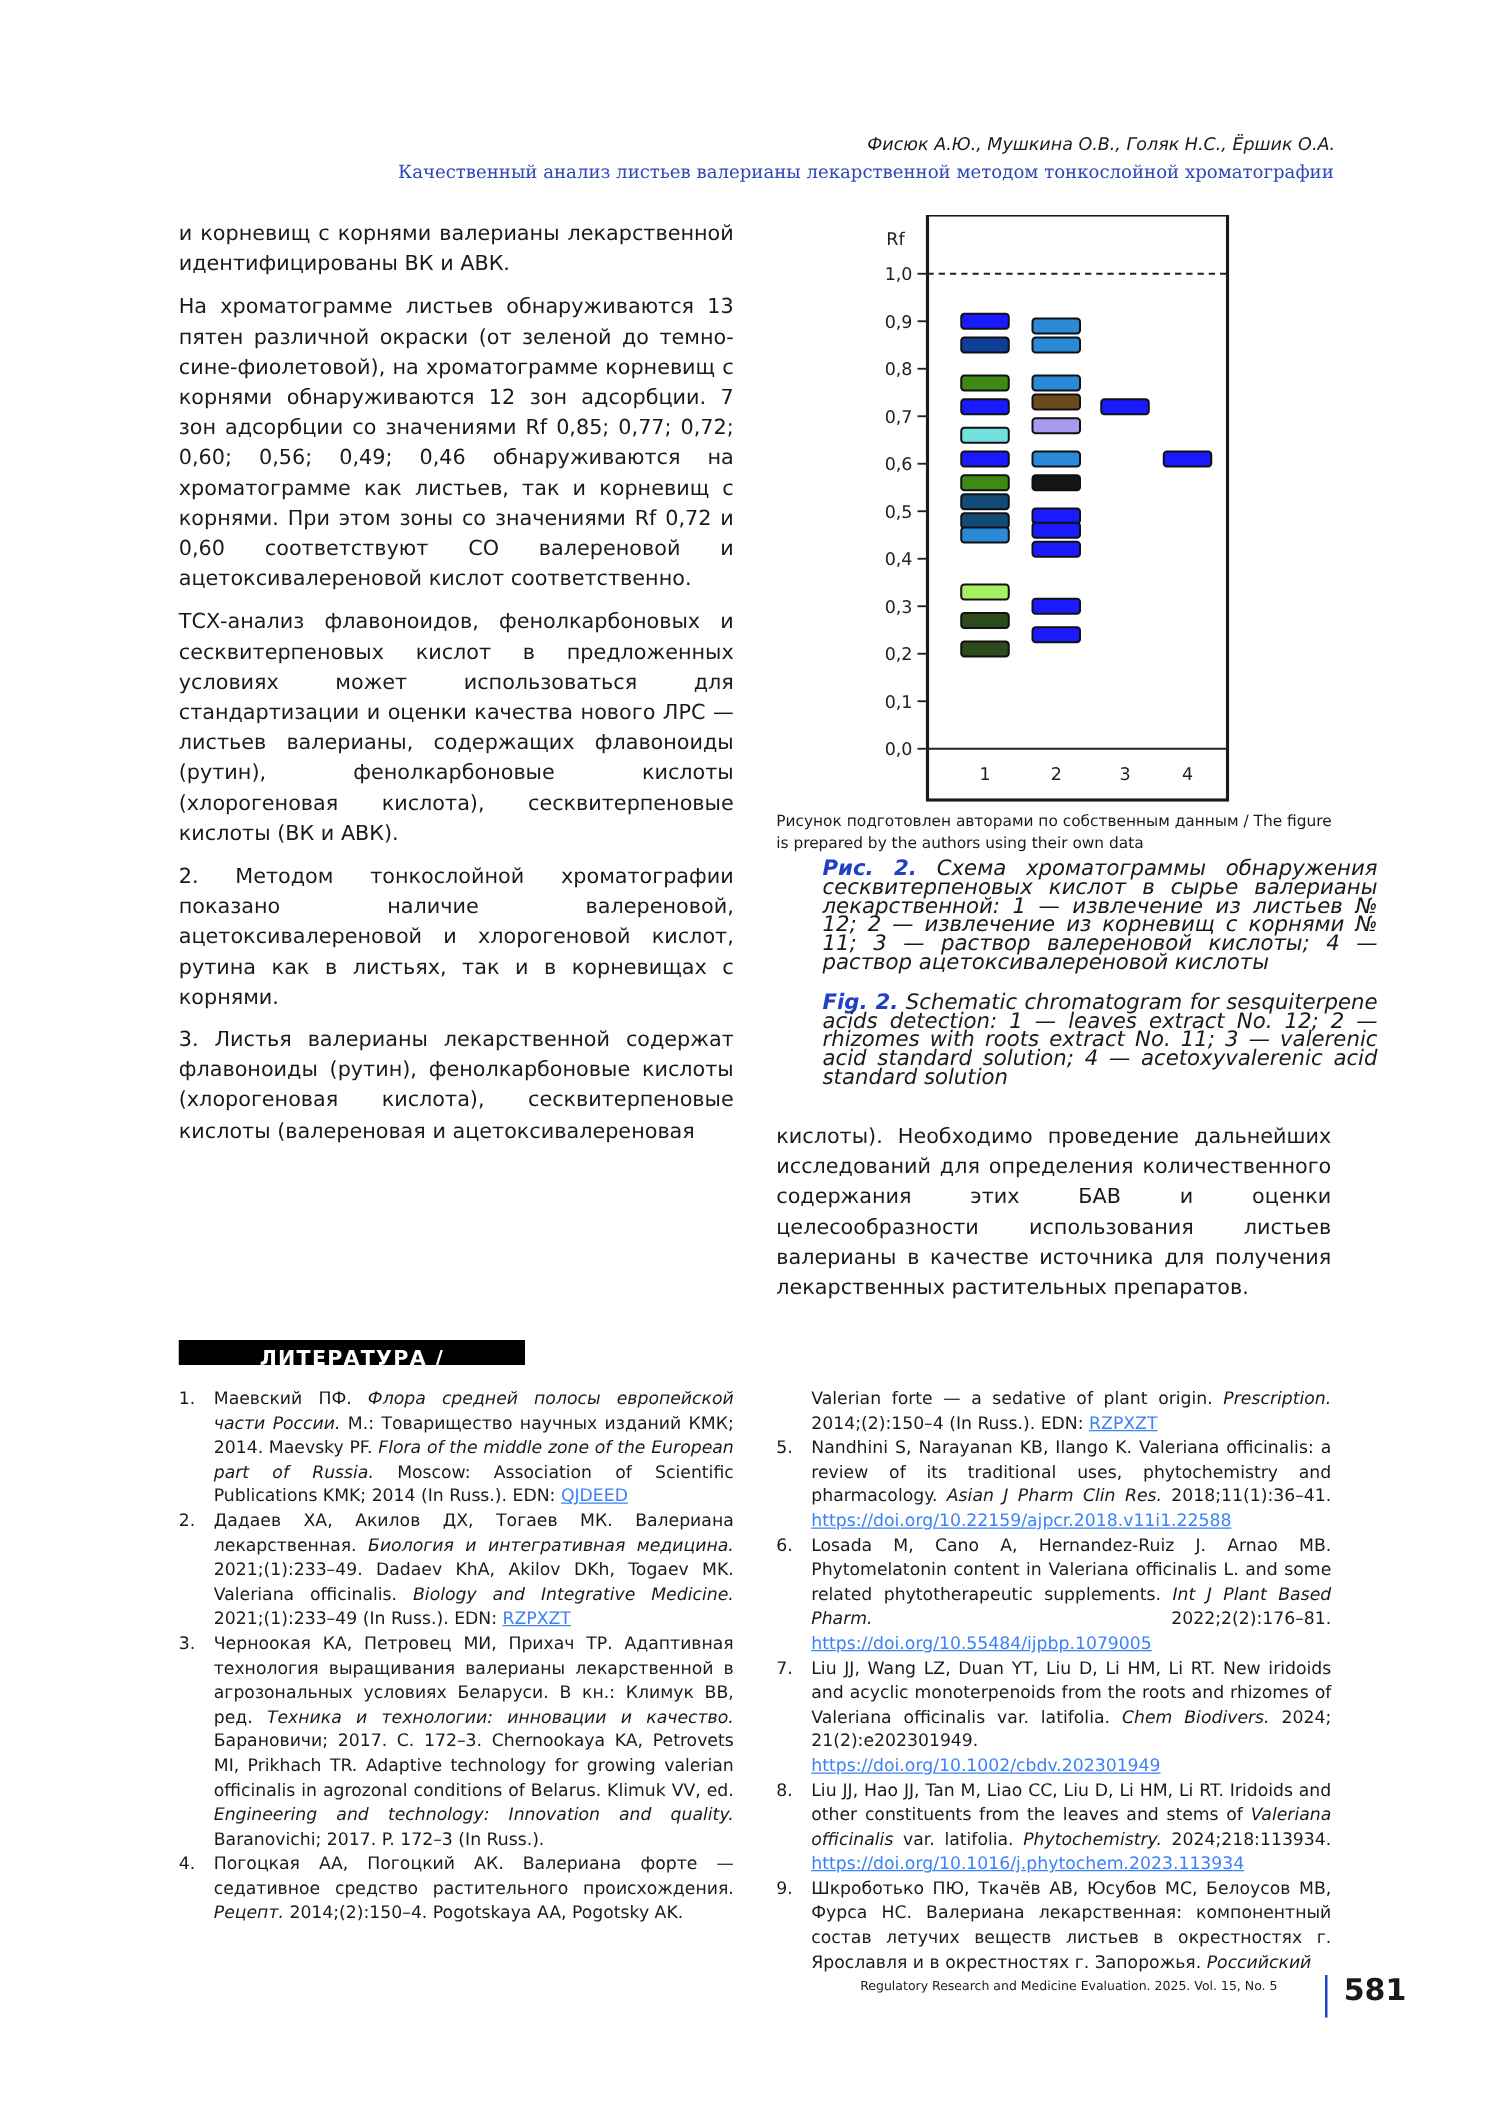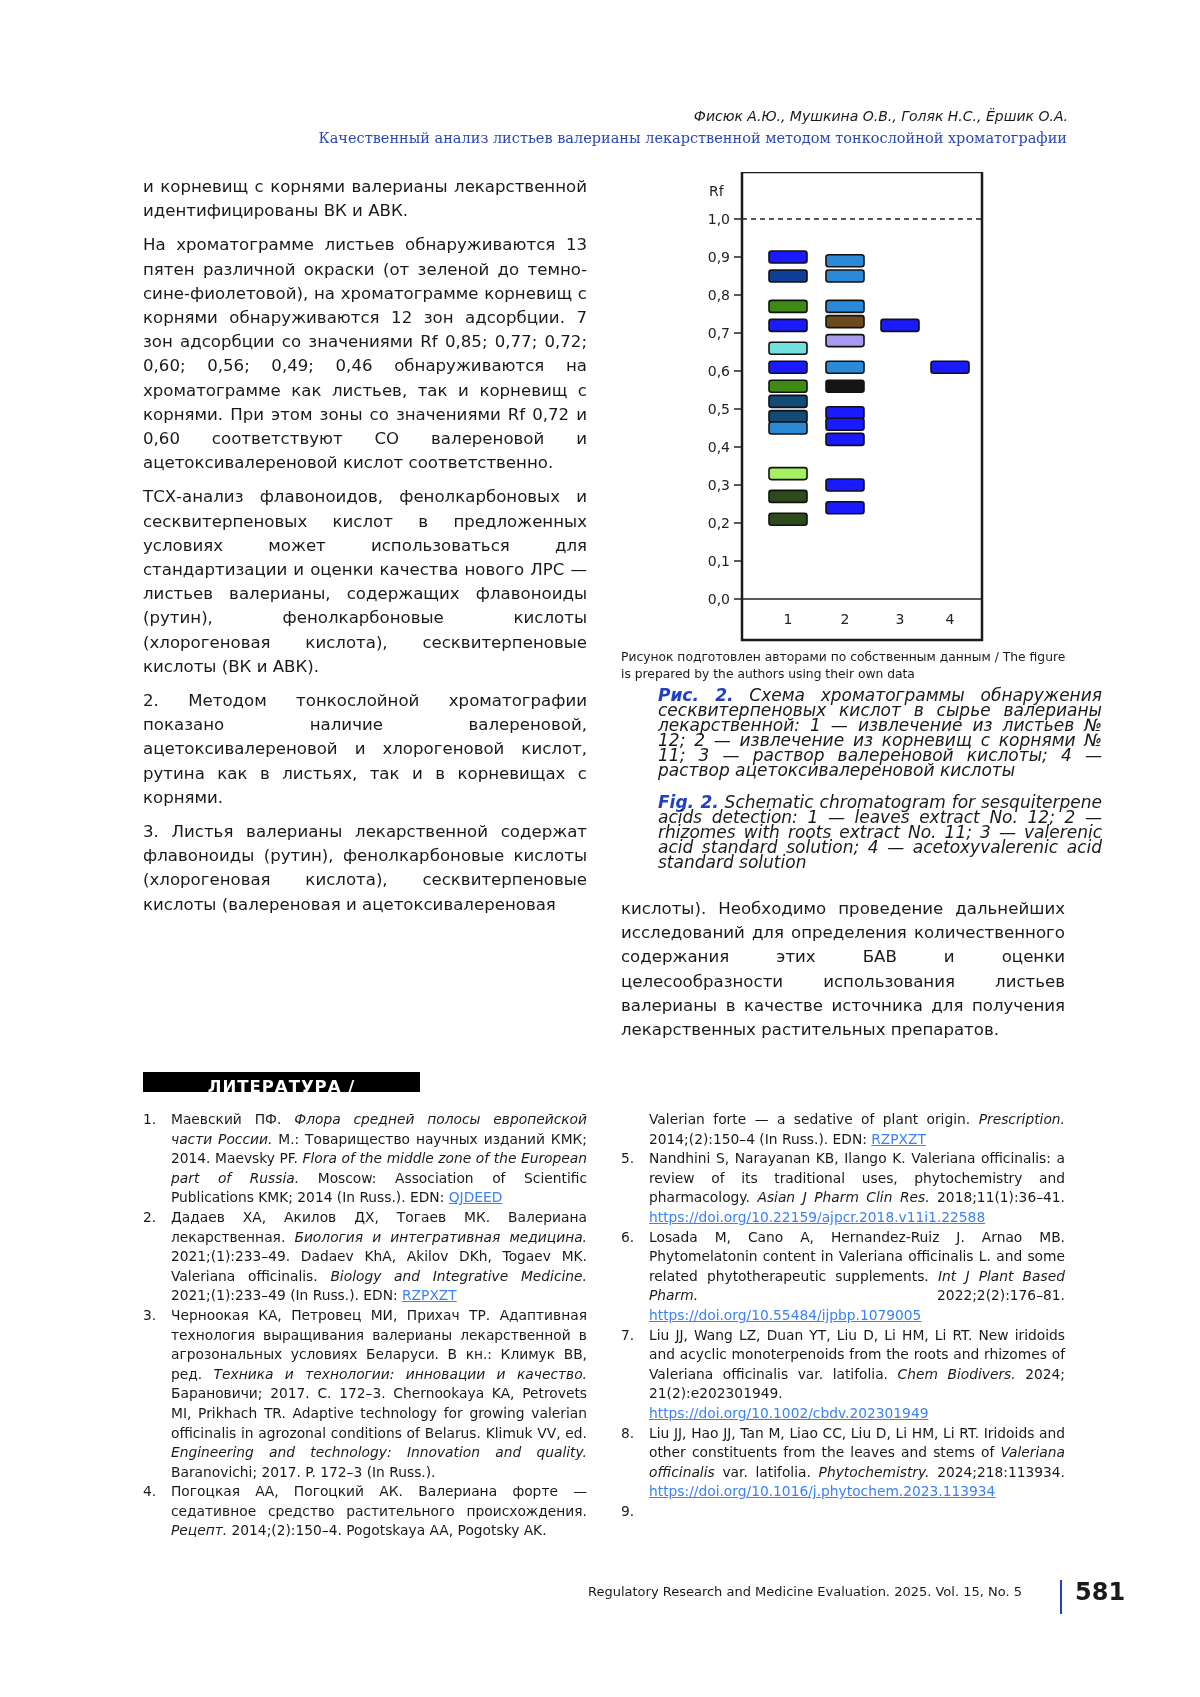--- a/index.html
+++ b/index.html
@@ -15,21 +15,21 @@
   .figcap{position:absolute;left:658px;width:444px;font-size:17px;line-height:15px;font-style:italic;text-align:justify;}
   .figcap .lbl{color:#2140c2;font-weight:bold;}
   .refs-head{position:absolute;left:143px;top:1072px;width:277px;height:20px;background:#000000;color:#fff;font-weight:bold;font-size:16.5px;line-height:30px;text-align:center;letter-spacing:1px;}
   .refs{position:absolute;top:1110px;width:444px;font-size:13.8px;line-height:19.6px;}
   .refs-left{left:143px;}
   .refs-right{left:621px;}
   .ref{position:relative;padding-left:28px;text-align:justify;margin:0;}
   .ref .num{position:absolute;left:0;top:0;}
   .ref a{color:#3b82f6;text-decoration:underline;}
   .ref i{font-style:italic;}
-  .footer{position:absolute;top:1584px;right:178px;font-size:13px;}
+  .footer{position:absolute;top:1584px;right:178px;font-size:10px;}
   .footer-bar{position:absolute;left:1060px;top:1580px;width:2px;height:34px;background:#2140c2;}
   .pagenum{position:absolute;left:1075px;top:1578px;font-size:24px;font-weight:bold;}
 </style>
 </head>
 <body>
 
 <div class="hdr-authors">Фисюк А.Ю., Мушкина О.В., Голяк Н.С., Ёршик О.А.</div>
 <div class="hdr-title">Качественный анализ листьев валерианы лекарственной методом тонкослойной хроматографии</div>
 
 <div class="col-left">
@@ -121,18 +121,18 @@
     <p class="ref"><span class="num">2.</span><span>Дадаев ХА, Акилов ДХ, Тогаев МК. Валериана лекарственная. <i>Биология и интегративная медицина.</i> 2021;(1):233–49. Dadaev KhA, Akilov DKh, Togaev MK. Valeriana officinalis. <i>Biology and Integrative Medicine.</i> 2021;(1):233–49 (In Russ.). EDN: <a>RZPXZT</a></span></p>
     <p class="ref"><span class="num">3.</span><span>Черноокая КА, Петровец МИ, Прихач ТР. Адаптивная технология выращивания валерианы лекарственной в агрозональных условиях Беларуси. В кн.: Климук ВВ, ред. <i>Техника и технологии: инновации и качество.</i> Барановичи; 2017. С. 172–3. Chernookaya KA, Petrovets MI, Prikhach TR. Adaptive technology for growing valerian officinalis in agrozonal conditions of Belarus. Klimuk VV, ed. <i>Engineering and technology: Innovation and quality.</i> Baranovichi; 2017. P. 172–3 (In Russ.).</span></p>
     <p class="ref"><span class="num">4.</span><span>Погоцкая АА, Погоцкий АК. Валериана форте — седативное средство растительного происхождения. <i>Рецепт.</i> 2014;(2):150–4. Pogotskaya AA, Pogotsky AK.</span></p>
   </div>
 <div class="refs refs-right" id="refs-right">
     <p class="ref"><span class="num"></span><span>Valerian forte — a sedative of plant origin. <i>Prescription.</i> 2014;(2):150–4 (In Russ.). EDN: <a>RZPXZT</a></span></p>
     <p class="ref"><span class="num">5.</span><span>Nandhini S, Narayanan KB, Ilango K. Valeriana officinalis: a review of its traditional uses, phytochemistry and pharmacology. <i>Asian J Pharm Clin Res.</i> 2018;11(1):36–41. <a>https://doi.org/10.22159/ajpcr.2018.v11i1.22588</a></span></p>
     <p class="ref"><span class="num">6.</span><span>Losada M, Cano A, Hernandez-Ruiz J. Arnao MB. Phytomelatonin content in Valeriana officinalis L. and some related phytotherapeutic supplements. <i>Int J Plant Based Pharm.</i> 2022;2(2):176–81. <a>https://doi.org/10.55484/ijpbp.1079005</a></span></p>
     <p class="ref"><span class="num">7.</span><span>Liu JJ, Wang LZ, Duan YT, Liu D, Li HM, Li RT. New iridoids and acyclic monoterpenoids from the roots and rhizomes of Valeriana officinalis var. latifolia. <i>Chem Biodivers.</i> 2024; 21(2):e202301949. <a>https://doi.org/10.1002/cbdv.202301949</a></span></p>
     <p class="ref"><span class="num">8.</span><span>Liu JJ, Hao JJ, Tan M, Liao CC, Liu D, Li HM, Li RT. Iridoids and other constituents from the leaves and stems of <i>Valeriana officinalis</i> var. latifolia. <i>Phytochemistry.</i> 2024;218:113934. <a>https://doi.org/10.1016/j.phytochem.2023.113934</a></span></p>
-    <p class="ref"><span class="num">9.</span></p>
+    <p class="ref"><span class="num">9.</span><span>Шкроботько ПЮ, Ткачёв АВ, Юсубов МС, Белоусов МВ, Фурса НС. Валериана лекарственная: компонентный состав летучих веществ листьев в окрестностях г. Ярославля и в окрестностях г. Запорожья. <i>Российский</i></span></p>
   </div>
 
 <div class="footer">Regulatory Research and Medicine Evaluation. 2025. Vol. 15, No. 5</div>
 <div class="footer-bar"></div>
 <div class="pagenum">581</div>
 
 </body></html>

